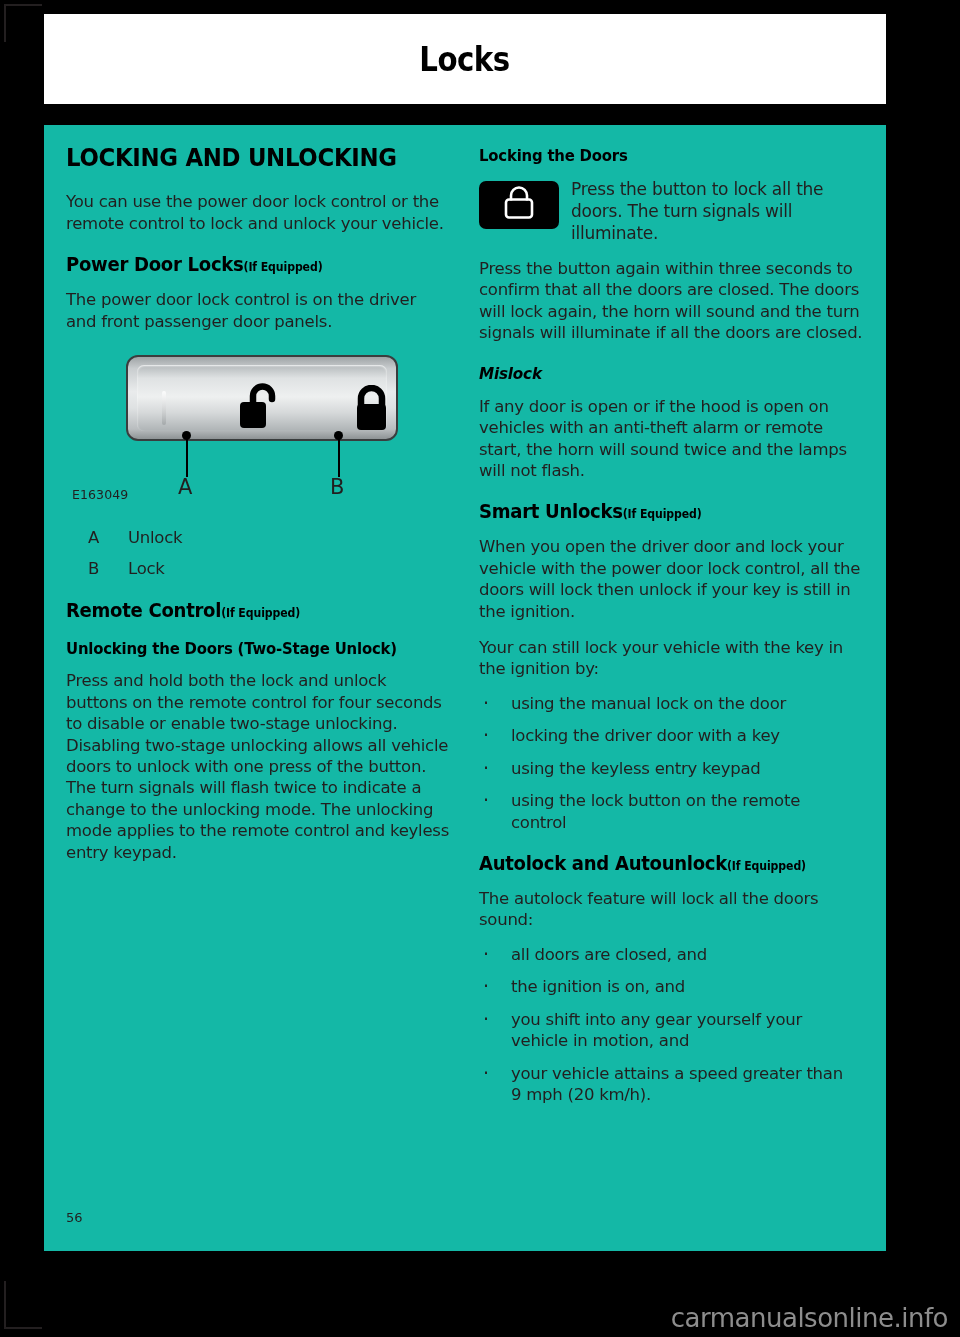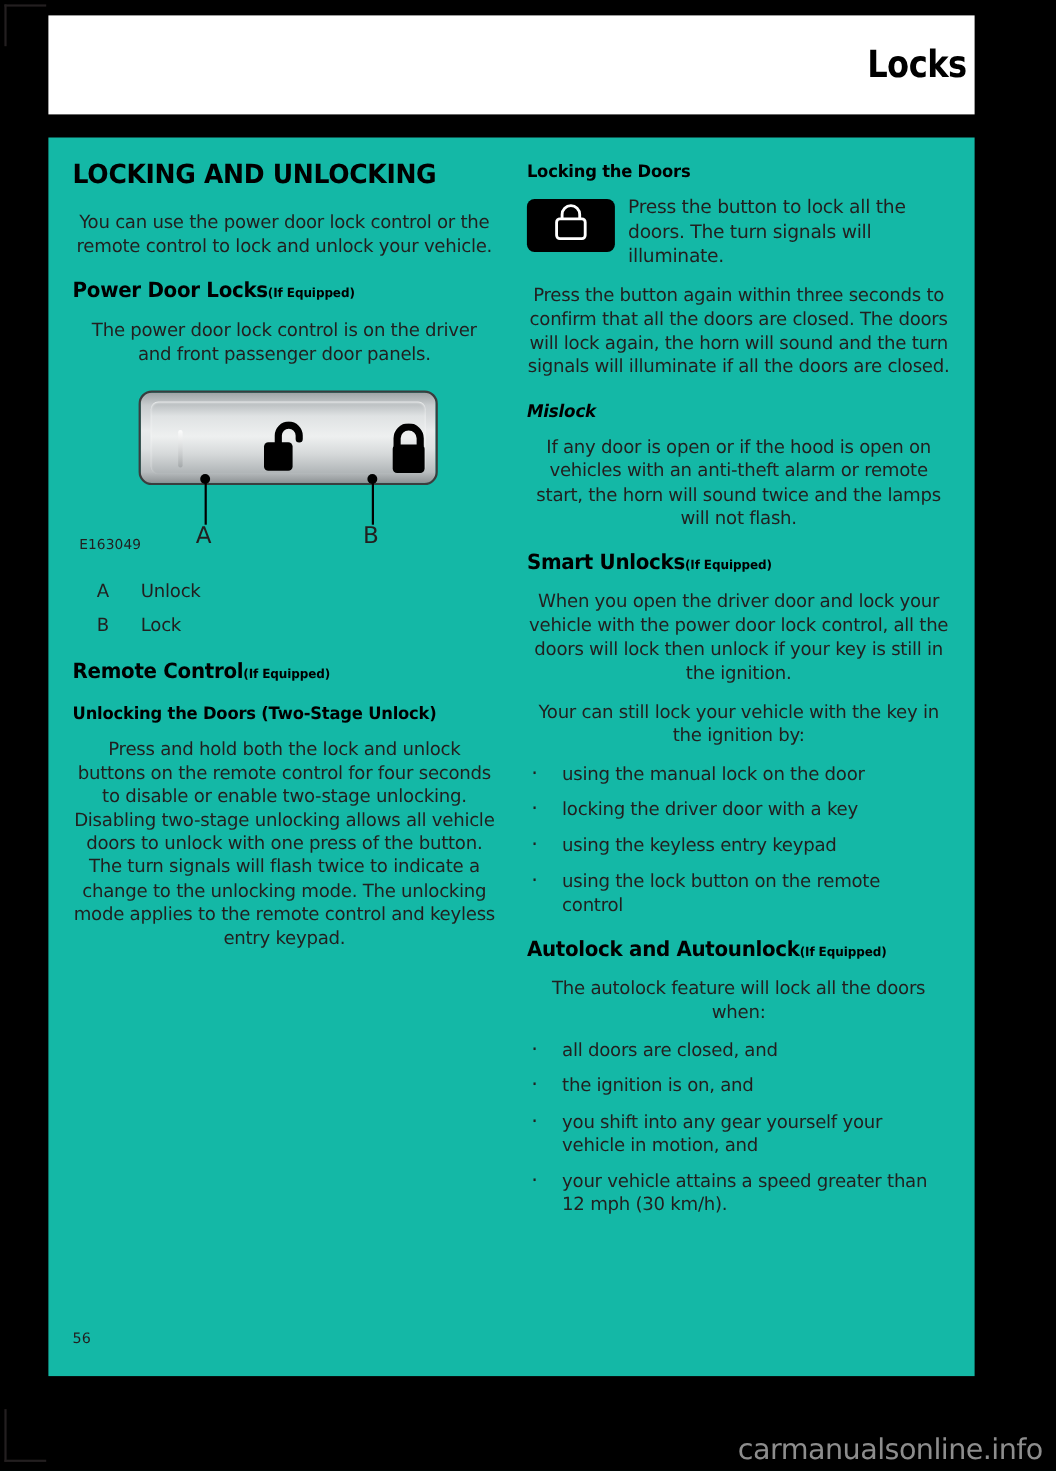--- a/index.html
+++ b/index.html
@@ -31,21 +31,21 @@
   .corner-bl { left: 4px; bottom: 8px; width: 36px; height: 46px; border-right: none; border-top: none; }
 
   
   .header-band {
     position: absolute;
     left: 44px; top: 14px;
     width: 842px; height: 90px;
     background: #ffffff;
     display: flex;
     align-items: center;
-    justify-content: flex-end;
+    justify-content: center;
   }
   .header-title {
     font-family: "DejaVu Sans", sans-serif;
     font-size: 34px;
     font-weight: 700;
     letter-spacing: -0.6px;
     color: #000000;
     transform: scaleX(0.86);
     line-height: 1;
   }
@@ -114,21 +114,20 @@
     letter-spacing: -0.2px;
     transform: scaleX(0.95);
     transform-origin: left center;
   }
   p.body {
     font-size: 16.5px;
     line-height: 1.30;
     color: #221f1f;
     margin: 0 0 15px 0;
     letter-spacing: -0.25px;
-    text-align: center;
   }
   p.body.tight { margin-bottom: 13px; }
 
   
   .icon-para {
     margin: 0 0 14px 0;
     font-size: 17px;
     line-height: 1.30;
     color: #221f1f;
     letter-spacing: -0.25px;
@@ -390,27 +389,27 @@
           <li>using the manual lock on the door</li>
           <li>locking the driver door with a key</li>
           <li>using the keyless entry keypad</li>
           <li>using the lock button on the remote control</li>
         </ul>
 
         <div class="h2">
           <span>Autolock and Autounlock</span><span class="qual">(If Equipped)</span>
         </div>
 
-        <p class="body tight">The autolock feature will lock all the doors when:</p>
+        <p class="body tight">The autolock feature will lock all the doors sound:</p>
 
         <ul class="bullets">
           <li>all doors are closed, and</li>
           <li>the ignition is on, and</li>
           <li>you shift into any gear yourself your vehicle in motion, and</li>
-          <li>your vehicle attains a speed greater than 12 mph (30 km/h).</li>
+          <li>your vehicle attains a speed greater than 9 mph (20 km/h).</li>
         </ul>
       </div>
     </div>
 
     <div class="page-number">56</div>
   </div>
 
   <div class="watermark">carmanualsonline.info</div>
 </div>
 

